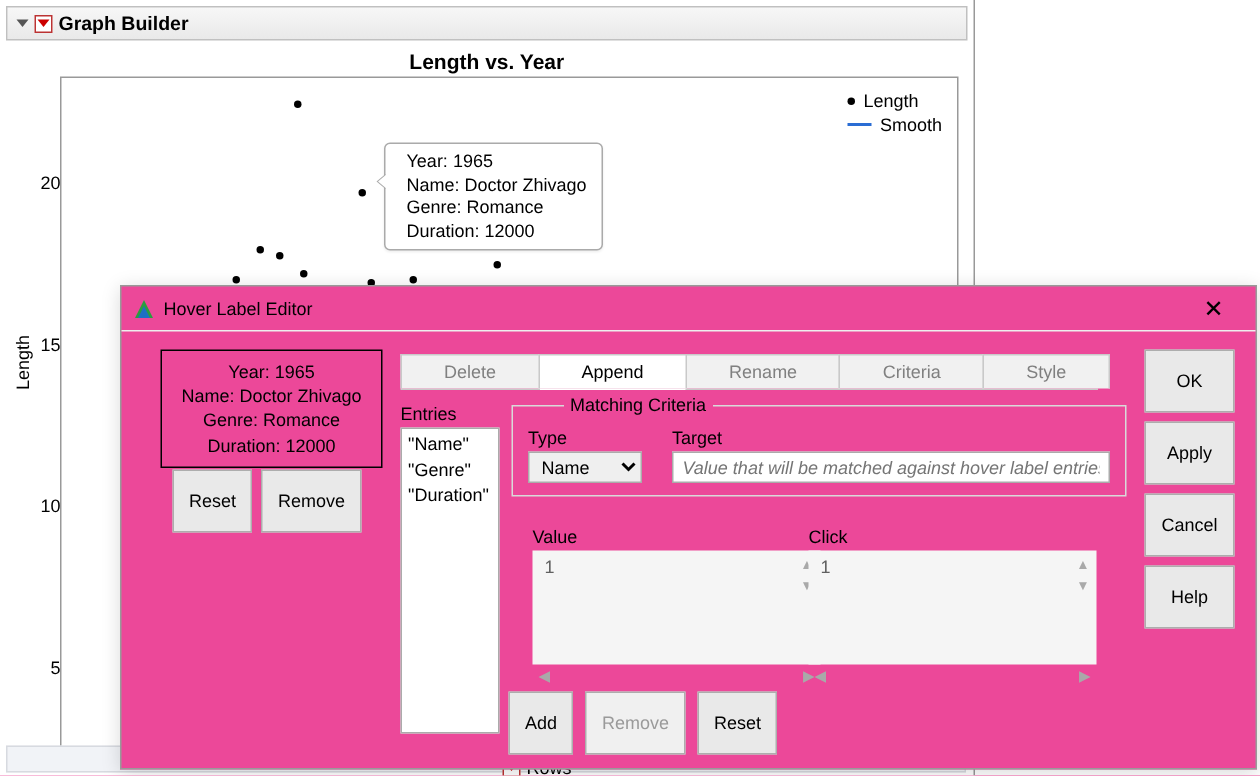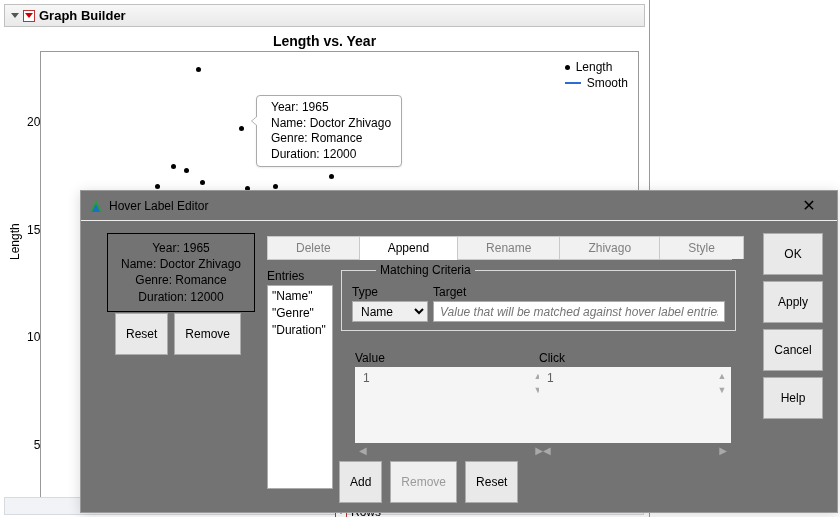--- a/index.html
+++ b/index.html
@@ -127,21 +127,21 @@
   border-bottom: 5px solid transparent;
   border-right: 6px solid #fff;
 }
 
 
 .dialog {
   position: absolute;
   top: 190px; left: 80px;
   width: 758px;
   height: 323px;
-  background: #737373;
+  background: #ec4899;
   border: 1px solid #999;
   box-shadow: 0 2px 12px rgba(0,0,0,0.15);
   display: flex;
   flex-direction: column;
 }
 .dialog-titlebar {
   height: 30px;
   display: flex;
   align-items: center;
   padding: 0 8px;
@@ -234,21 +234,21 @@
 }
 fieldset.matching {
   position: absolute;
   left: 258px; top: 42px;
   width: 393px;
   height: 68px;
   border: 1px solid #d9d9d9;
   padding: 6px 10px;
 }
 fieldset.matching legend { font-size: 12px; padding: 0 4px; margin-left: 24px; }
-.mc-row { display: flex; gap: 5px; align-items: flex-end; margin-top: 2px;}
+.mc-row { display: flex; gap: 20px; align-items: flex-end; margin-top: 2px;}
 .mc-col { display: flex; flex-direction: column; gap: 2px; }
 .type-select {
   border: 1px solid #ababab;
   background: #efefef;
   width: 76px; height: 21px;
   font-size: 12px;
   padding: 0 4px;
 }
 .target-input {
   border: 1px solid #ababab;
@@ -391,21 +391,21 @@
     </div>
     <div class="preview-actions">
       <button class="small-btn">Reset</button>
       <button class="small-btn">Remove</button>
     </div>
 
     <div class="tabs">
       <div class="tab">Delete</div>
       <div class="tab active">Append</div>
       <div class="tab">Rename</div>
-      <div class="tab">Zhivago</div>
+      <div class="tab">Criteria</div>
       <div class="tab">Style</div>
     </div>
 
     <div class="entries-label">Entries</div>
     <div class="entries-box">
       <div>"Name"</div>
       <div>"Genre"</div>
       <div>"Duration"</div>
     </div>
 

